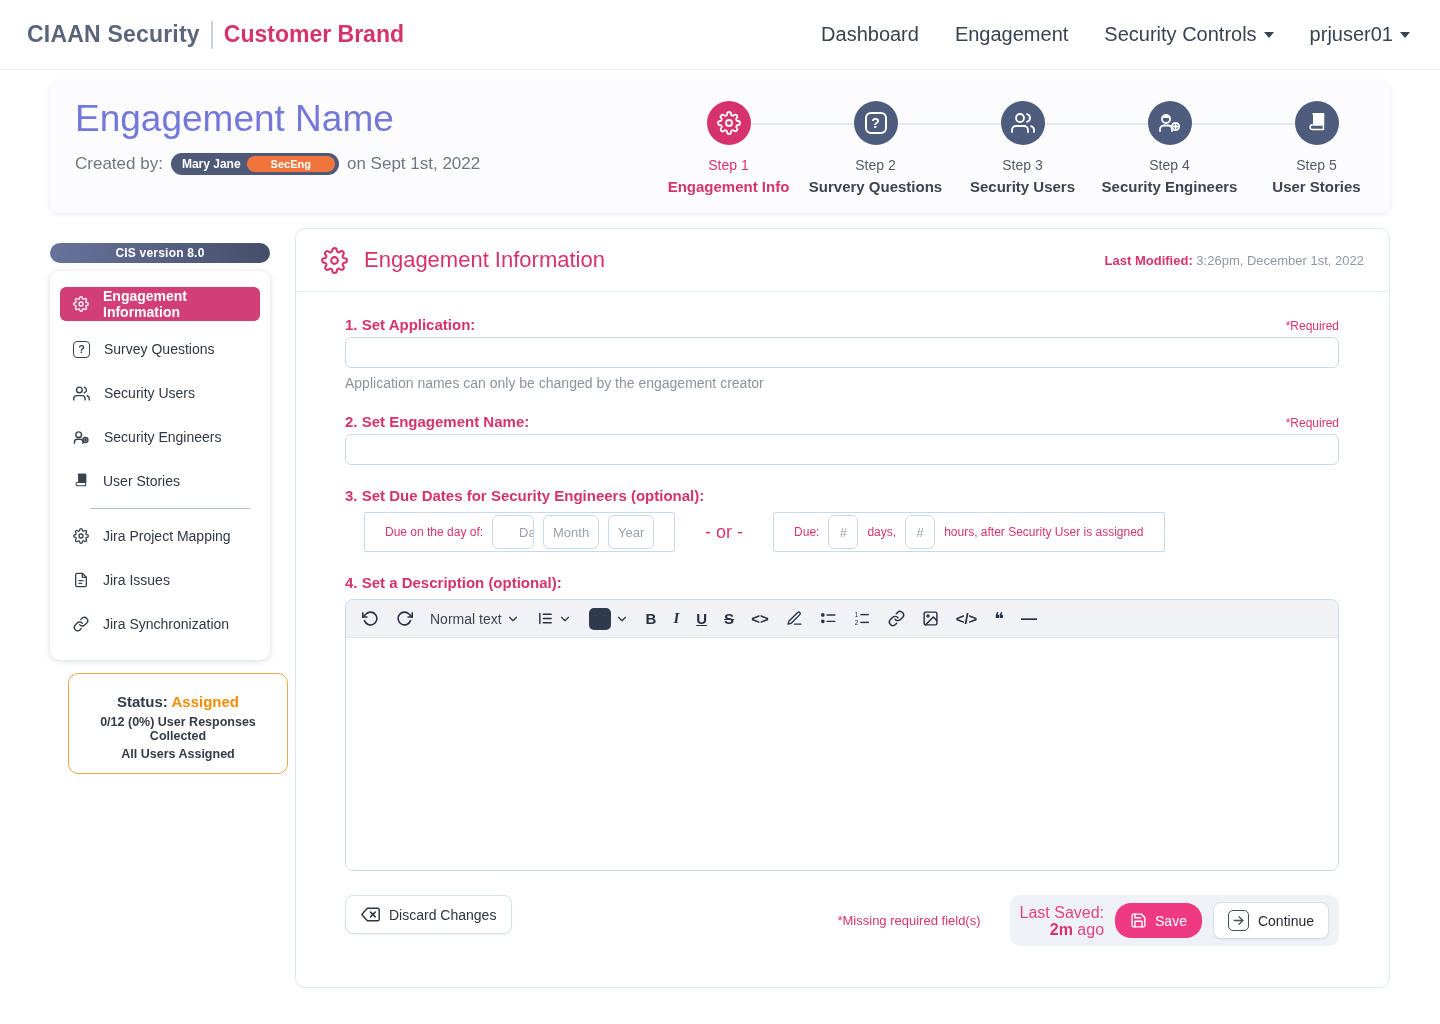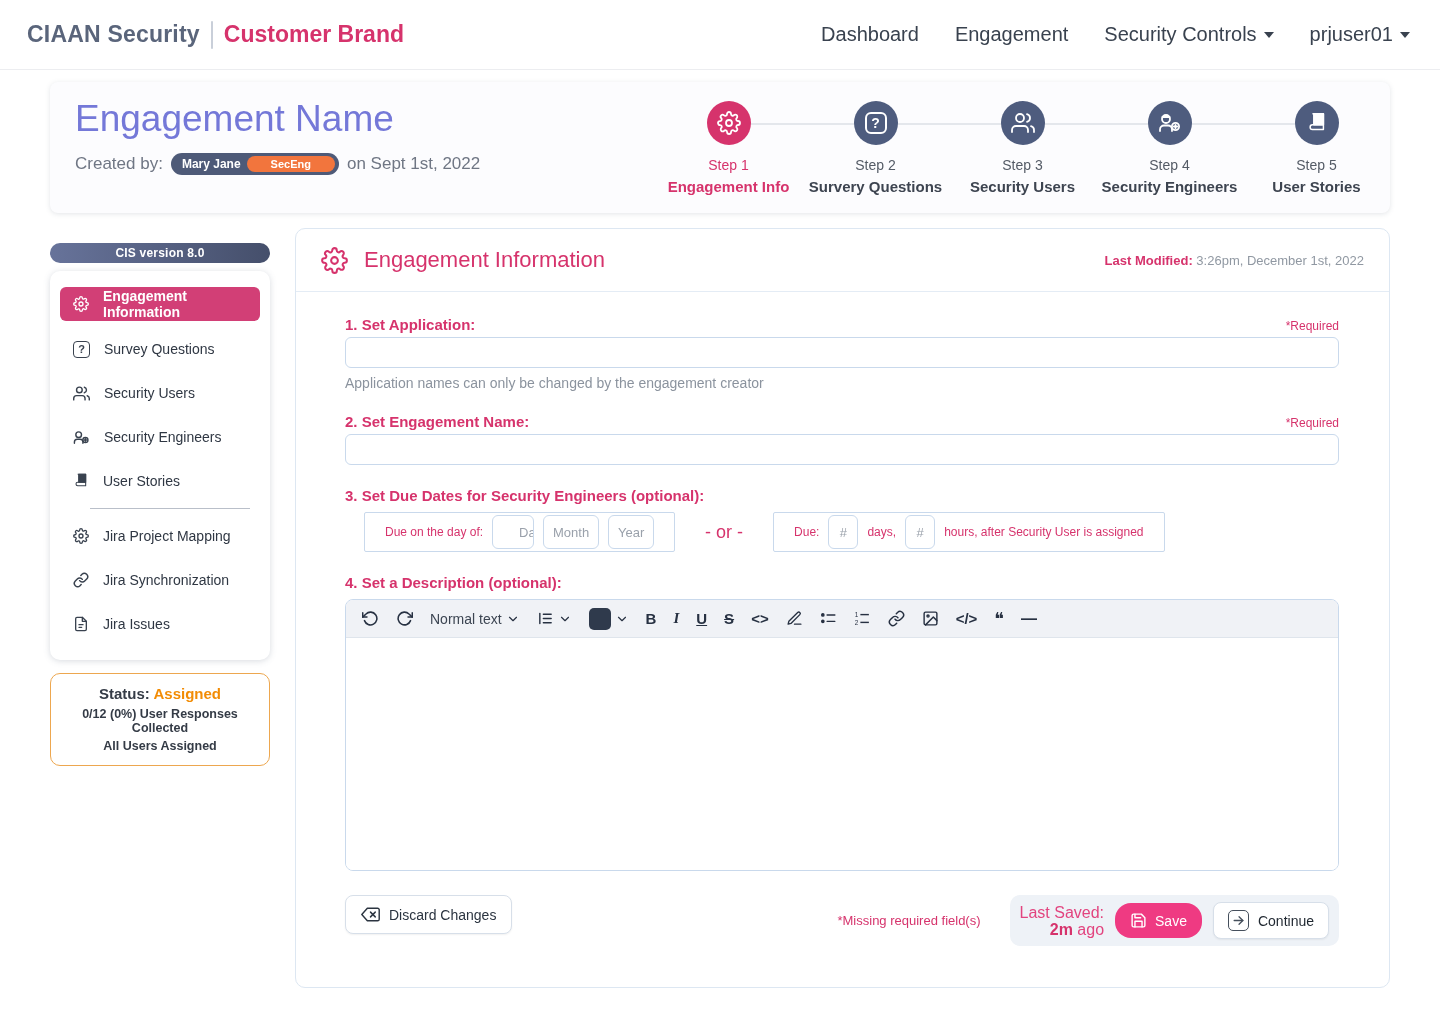--- a/index.html
+++ b/index.html
@@ -61,23 +61,23 @@
     padding:16px 10px 14px;
   }
   .menu-item { height:44px; display:flex; align-items:center; gap:14px; padding:0 13px; font-size:14px; color:#2f3743; border-radius:6px; cursor:pointer; }
   .menu-item .mi-icon { color:#39424f; flex:0 0 auto; }
   .menu-item.active { background:#d23f76; color:#fff; font-weight:bold; height:34px; margin-bottom:6px; }
   .menu-item.active .mi-icon { color:#fff; }
   .menu-divider { height:1px; background:#b9bfc9; margin:5px 10px 5px 30px; }
   .q-icon { width:17px; height:17px; border:1.6px solid currentColor; border-radius:4px; font-size:11px; font-weight:bold; display:flex; align-items:center; justify-content:center; }
 
   .status-box {
-    position:absolute; left:50px; top:673px; width:220px;
+    position:absolute; left:68px; top:673px; width:220px;
     border:1.5px solid #eda74f; border-radius:10px; background:#fff;
-    padding:11px 6px 12px; text-align:center;
+    padding:19px 6px 12px; text-align:center;
   }
   .status-line1 { font-size:15px; font-weight:bold; color:#343b46; }
   .status-line1 .status-val { color:#f28c05; }
   .status-line2 { margin-top:5px; font-size:12.5px; font-weight:bold; color:#343b46; }
   .status-line3 { margin-top:4px; font-size:12.5px; font-weight:bold; color:#343b46; }
 
   
   .main-panel {
     position:absolute; left:295px; top:228px; width:1095px; height:760px;
     background:#fff; border:1px solid #dde7f2; border-radius:10px; overflow:hidden;
@@ -296,38 +296,38 @@
       <svg width="16" height="16" viewBox="0 0 24 24" fill="none" stroke="currentColor" stroke-width="2" stroke-linecap="round" stroke-linejoin="round">
           <circle cx="12" cy="12" r="3"></circle>
           <path d="M19.4 15a1.65 1.65 0 0 0 .33 1.82l.06.06a2 2 0 1 1-2.83 2.83l-.06-.06a1.65 1.65 0 0 0-1.82-.33 1.65 1.65 0 0 0-1 1.51V21a2 2 0 1 1-4 0v-.09A1.65 1.65 0 0 0 9 19.4a1.65 1.65 0 0 0-1.82.33l-.06.06a2 2 0 1 1-2.83-2.83l.06-.06a1.65 1.65 0 0 0 .33-1.82 1.65 1.65 0 0 0-1.51-1H3a2 2 0 1 1 0-4h.09A1.65 1.65 0 0 0 4.6 9a1.65 1.65 0 0 0-.33-1.82l-.06-.06a2 2 0 1 1 2.83-2.83l.06.06a1.65 1.65 0 0 0 1.82.33H9a1.65 1.65 0 0 0 1-1.51V3a2 2 0 1 1 4 0v.09a1.65 1.65 0 0 0 1 1.51 1.65 1.65 0 0 0 1.82-.33l.06-.06a2 2 0 1 1 2.83 2.83l-.06.06a1.65 1.65 0 0 0-.33 1.82V9a1.65 1.65 0 0 0 1.51 1H21a2 2 0 1 1 0 4h-.09a1.65 1.65 0 0 0-1.51 1z"></path>
         </svg>
     </span>
     <span>Jira Project Mapping</span>
   </div>
 
   <div class="menu-item">
     <span class="mi-icon">
-      <svg width="16" height="16" viewBox="0 0 24 24" fill="none" stroke="currentColor" stroke-width="2.2" stroke-linecap="round" stroke-linejoin="round">
-          <path d="M10 13a5 5 0 0 0 7.54.54l3-3a5 5 0 0 0-7.07-7.07l-1.72 1.71"></path>
-          <path d="M14 11a5 5 0 0 0-7.54-.54l-3 3a5 5 0 0 0 7.07 7.07l1.71-1.71"></path>
-        </svg>
-    </span>
-    <span>Jira Synchronization</span>
-  </div>
-
-  <div class="menu-item">
-    <span class="mi-icon">
       <svg width="16" height="16" viewBox="0 0 24 24" fill="none" stroke="currentColor" stroke-width="2" stroke-linecap="round" stroke-linejoin="round">
           <path d="M14 2H6a2 2 0 0 0-2 2v16a2 2 0 0 0 2 2h12a2 2 0 0 0 2-2V8z"></path>
           <polyline points="14 2 14 8 20 8"></polyline>
           <line x1="9" y1="13" x2="15" y2="13"></line>
           <line x1="9" y1="17" x2="13" y2="17"></line>
         </svg>
     </span>
     <span>Jira Issues</span>
+  </div>
+
+  <div class="menu-item">
+    <span class="mi-icon">
+      <svg width="16" height="16" viewBox="0 0 24 24" fill="none" stroke="currentColor" stroke-width="2.2" stroke-linecap="round" stroke-linejoin="round">
+          <path d="M10 13a5 5 0 0 0 7.54.54l3-3a5 5 0 0 0-7.07-7.07l-1.72 1.71"></path>
+          <path d="M14 11a5 5 0 0 0-7.54-.54l-3 3a5 5 0 0 0 7.07 7.07l1.71-1.71"></path>
+        </svg>
+    </span>
+    <span>Jira Synchronization</span>
   </div>
 </div>
 
 <div class="status-box">
   <div class="status-line1">
     <span>Status:</span>
     <span class="status-val">Assigned</span>
   </div>
   <div class="status-line2">0/12 (0%) User Responses Collected</div>
   <div class="status-line3">All Users Assigned</div>

